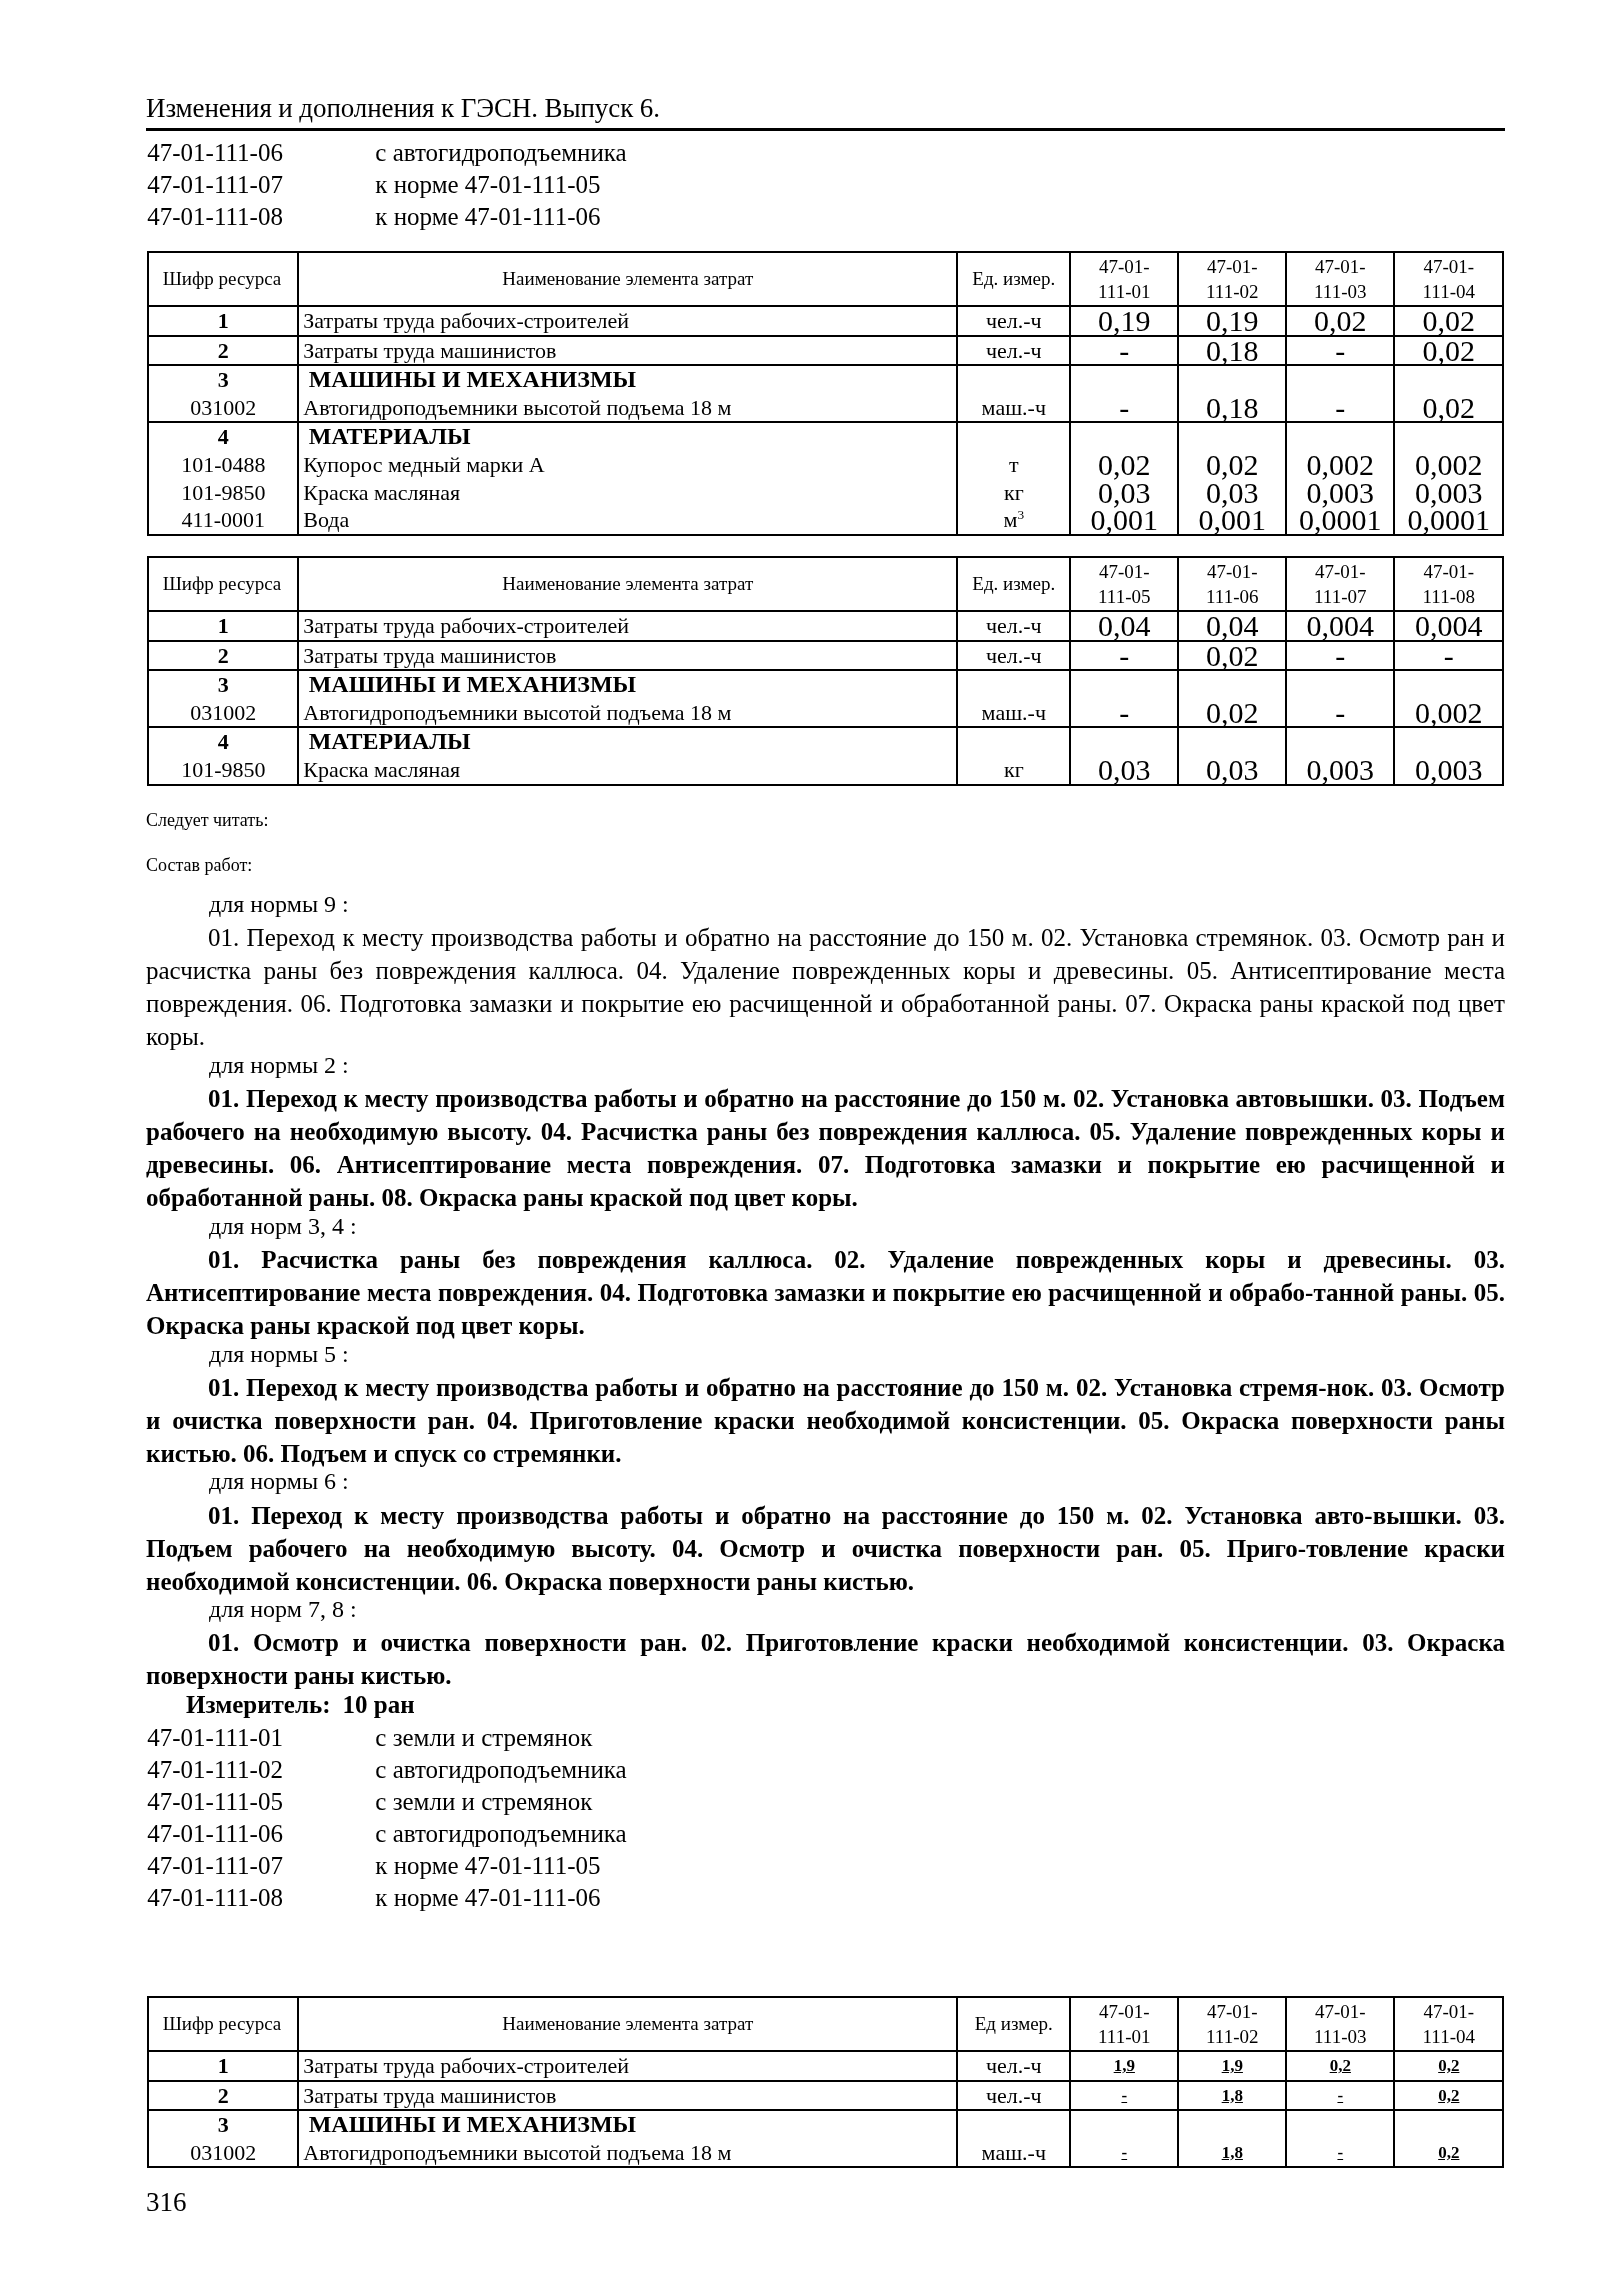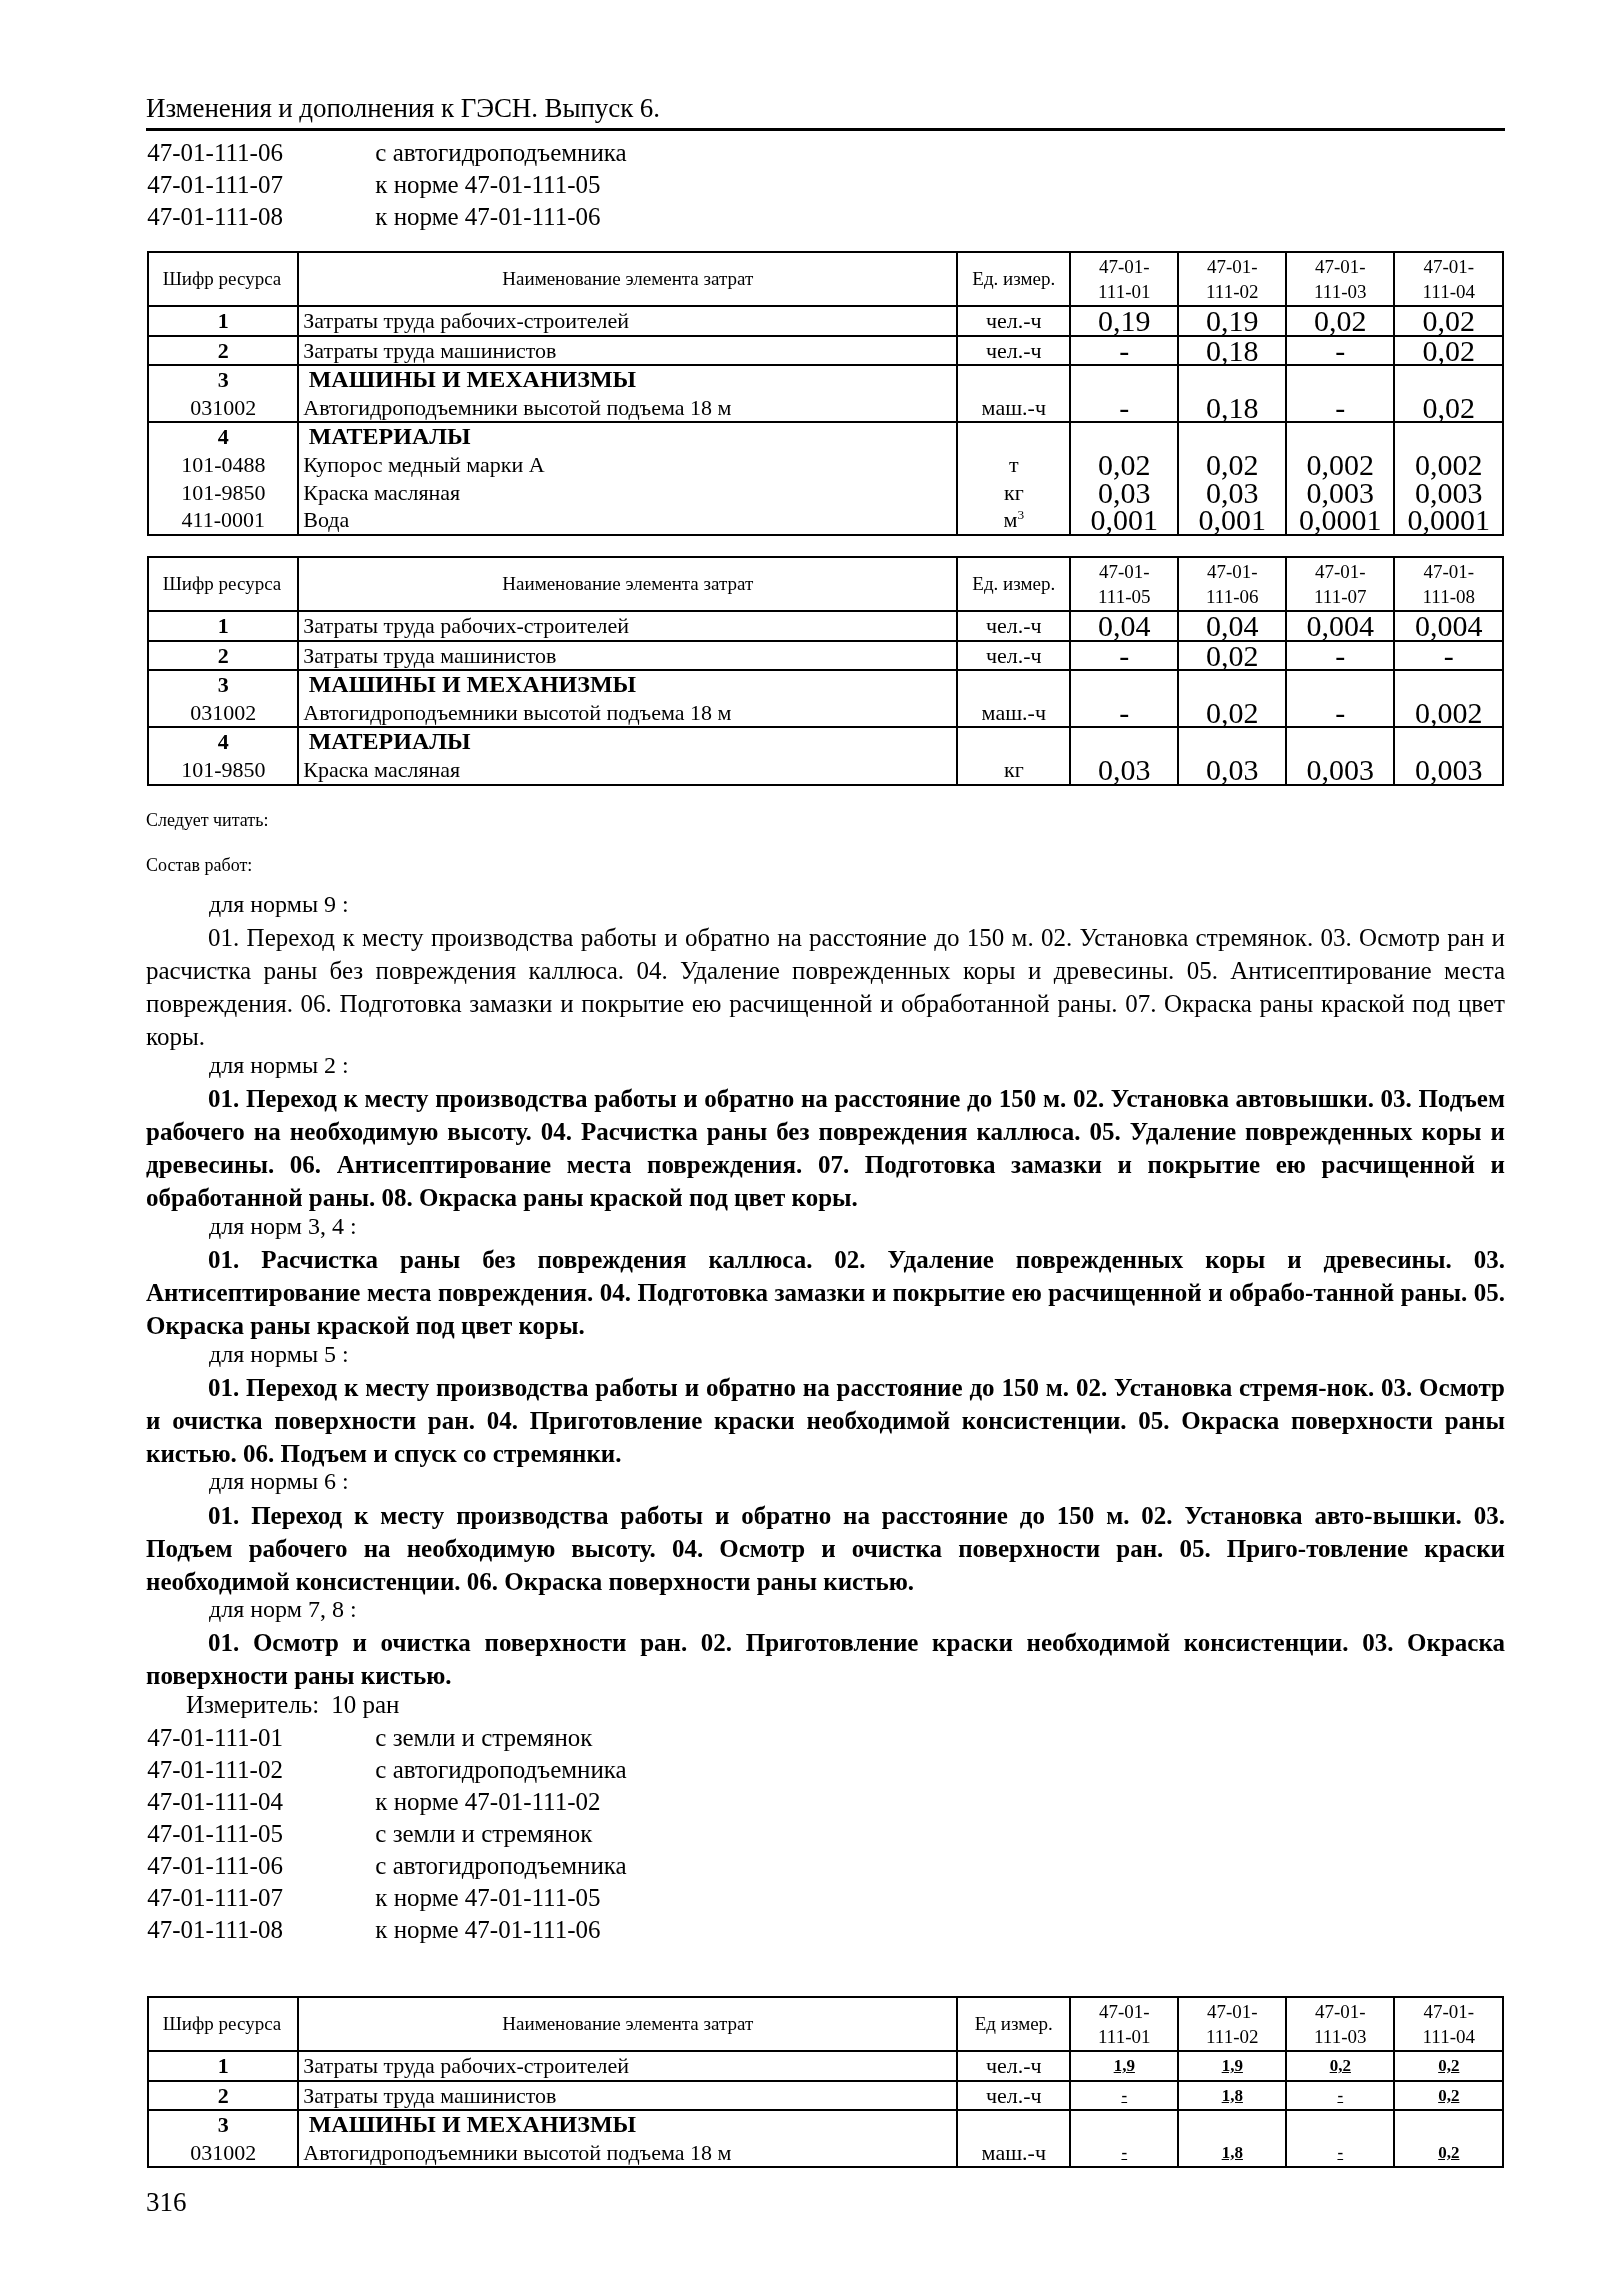--- a/index.html
+++ b/index.html
@@ -19,21 +19,21 @@
   table.norm td .ln { display:block; line-height:27.6px; height:27.6px; white-space:nowrap; }
   table.norm td .ln.b { font-weight:bold; font-size:24px; padding-left:5.4px; }
   table.norm td.v { text-align:center; font-size:30px; }
   table.norm.bold-vals td.v { font-weight:bold; font-size:17px;text-decoration:underline; }
   sup { font-size:13.4px; line-height:0; }
   .italic-head { position:absolute; width:1359px; font-size:18px; }
   .para { position:absolute; left:0; width:1359px; font-size:25px; line-height:33px; text-align:justify; }
   .para.bold { font-weight:bold; font-size:25px; }
   .para .ind { display:inline-block; width:62px; }
   .norm-label { position:absolute; left:63px; font-size:24px; }
-  .meter { position:absolute; left:40px; font-size:25px; font-weight:normal; }
+  .meter { position:absolute; left:40px; font-size:25px; font-weight:bold; }
   .meter .gap { display:inline-block; width:12px; }
   .page-num { position:absolute; left:0; top:2187px; font-size:27px; }
 </style>
 </head>
 <body>
 
 <div class="page">
 
   <div class="running-head">Изменения и дополнения к ГЭСН. Выпуск 6.</div>
   <div class="head-rule"></div>
@@ -355,24 +355,20 @@
   <div class="code-list" style="top:1722px;">
     <div class="row">
         <span class="code">47-01-111-01</span>
         <span>с земли и стремянок</span>
       </div>
     <div class="row">
         <span class="code">47-01-111-02</span>
         <span>с автогидроподъемника</span>
       </div>
     <div class="row">
-        <span class="code">47-01-111-04</span>
-        <span>к норме 47-01-111-02</span>
-      </div>
-    <div class="row">
         <span class="code">47-01-111-05</span>
         <span>с земли и стремянок</span>
       </div>
     <div class="row">
         <span class="code">47-01-111-06</span>
         <span>с автогидроподъемника</span>
       </div>
     <div class="row">
         <span class="code">47-01-111-07</span>
         <span>к норме 47-01-111-05</span>

